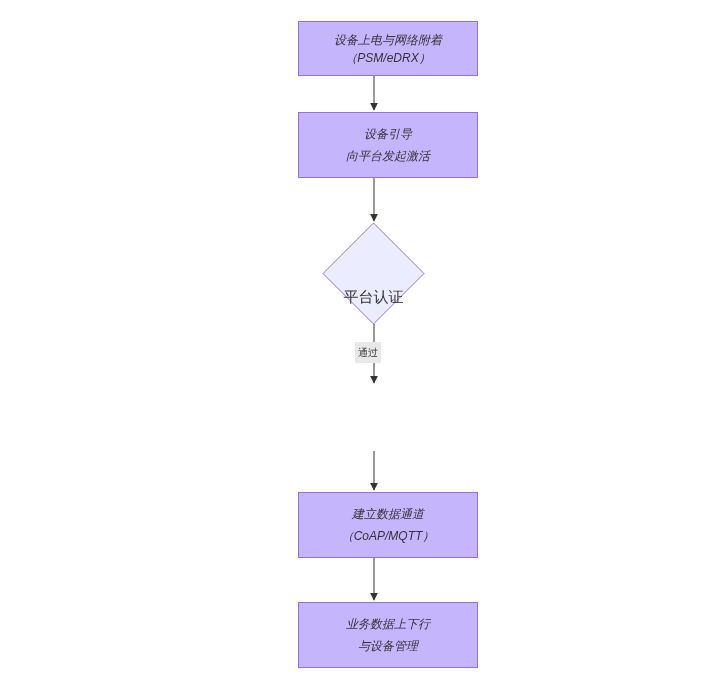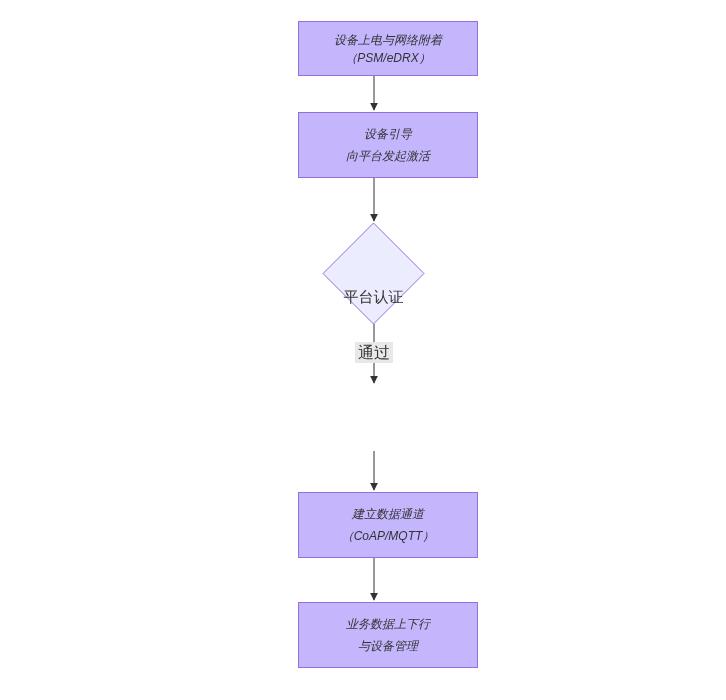--- a/index.html
+++ b/index.html
@@ -63,21 +63,21 @@
     font-size: 15px;
     color: #333333;
     margin-top: 24px;
   }
   .edge-label {
     position: absolute;
     left: 355px;
     top: 342px;
     background: #e8e8e8;
     color: #333333;
-    font-size: 16px;
+    font-size: 10px;
     line-height: 21px;
     padding: 0 3px;
     text-align: center;
   }
 </style>
 </head>
 <body>
 
 <div class="canvas">
 

